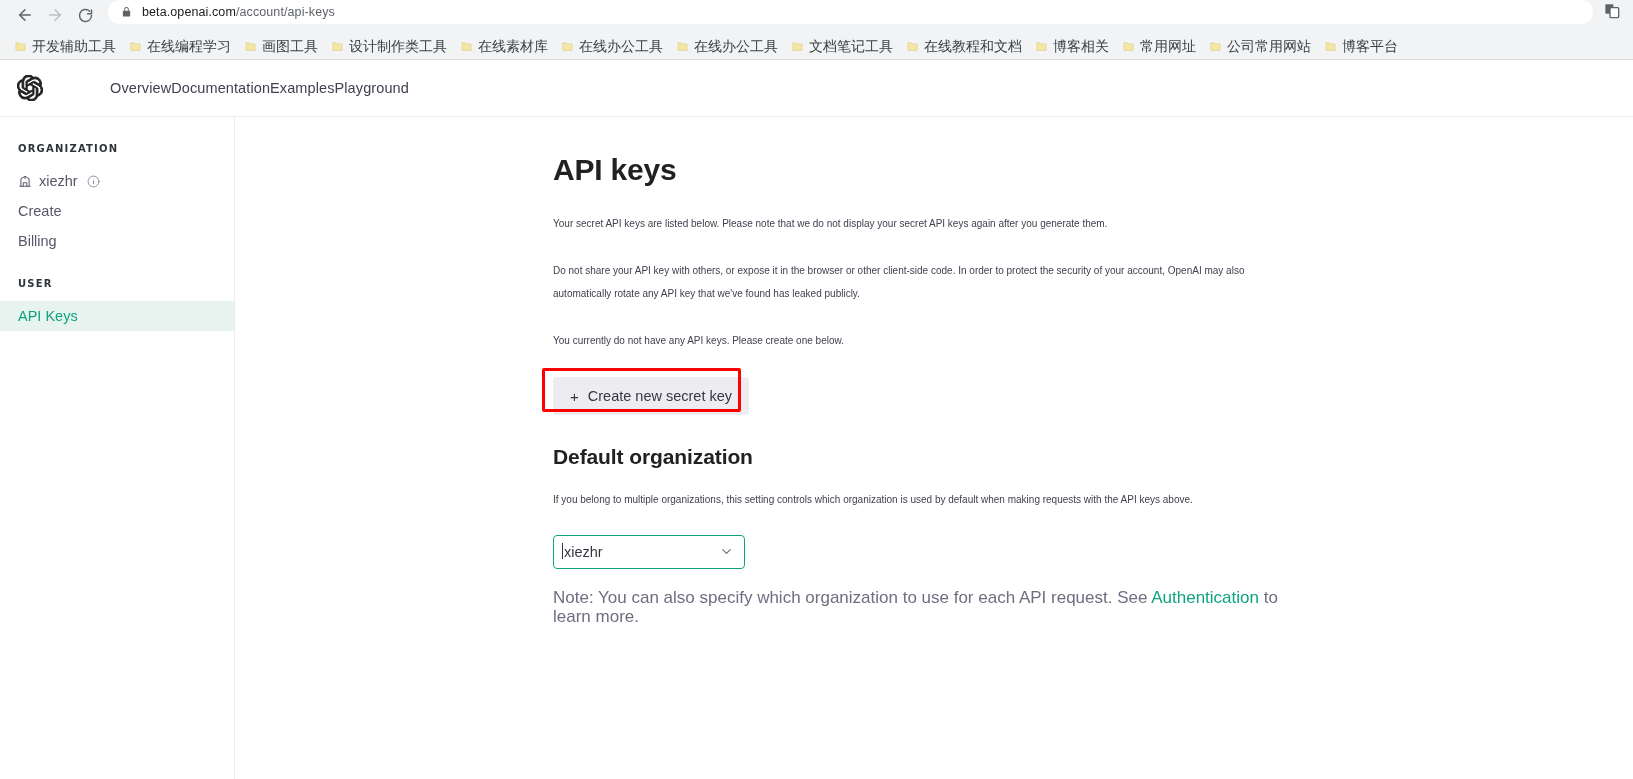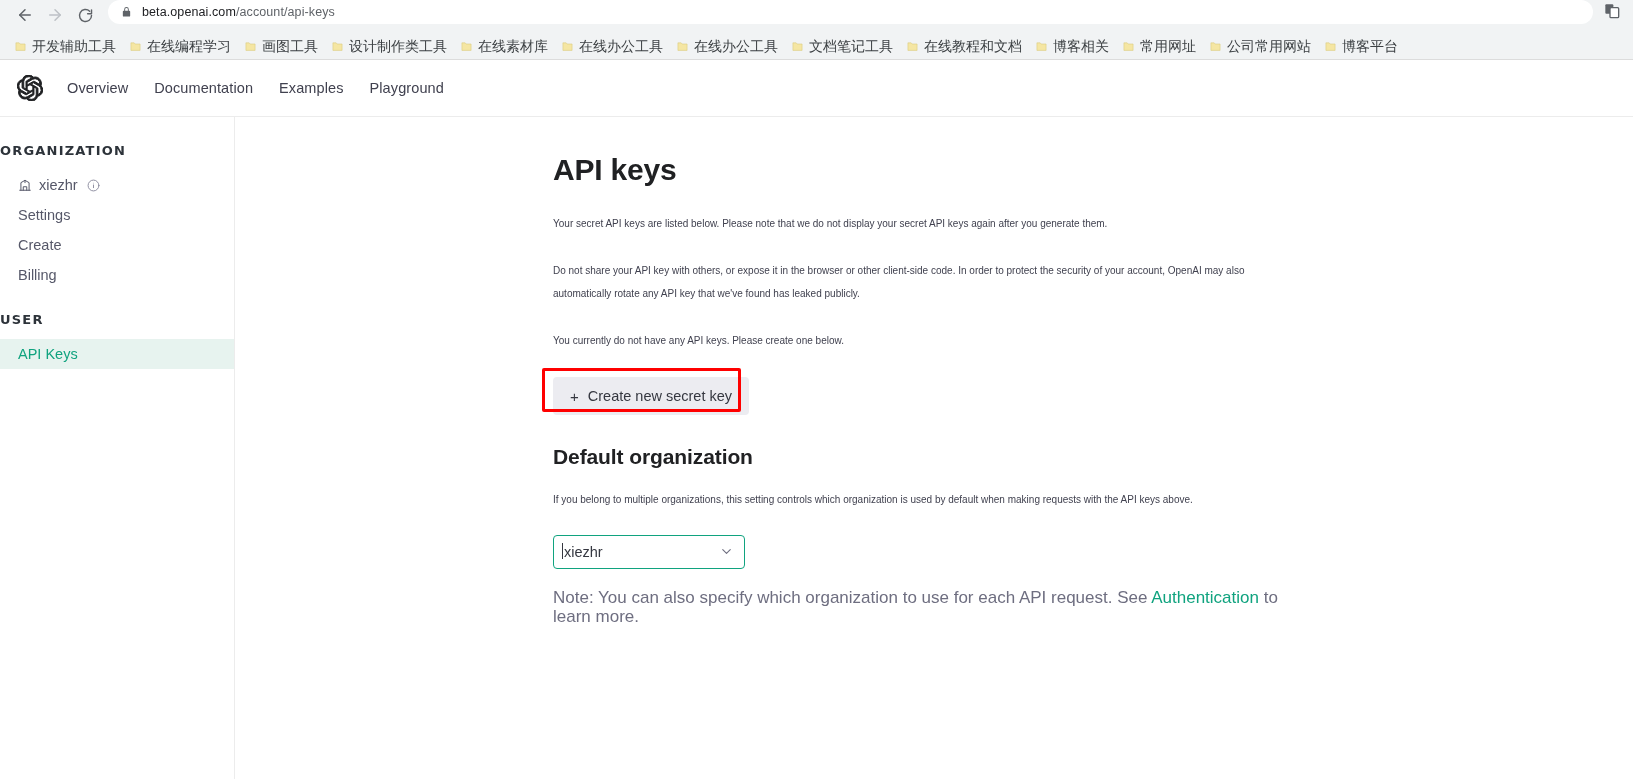--- a/index.html
+++ b/index.html
@@ -121,21 +121,21 @@
     flex: 0 0 auto;
   }
   .logo {
     width: 26px; height: 26px;
     margin-right: 24px;
     flex: 0 0 auto;
   }
   .topnav-links {
     display: flex;
     align-items: flex-start;
-    gap: 26px;
+    margin-left: 43px;
   }
   .topnav-link {
     font-size: 14.5px;
     color: #40414f;
     letter-spacing: 0.1px;
   }
 
   .body-area {
     flex: 1 1 auto;
     display: flex;
@@ -144,25 +144,25 @@
 
   
   .sidebar {
     width: 235px;
     flex: 0 0 235px;
     border-right: 1px solid #ececec;
     padding-top: 26px;
     background: #fff;
   }
   .side-section-title {
-    font-size: 13px;
+    font-size: 10px;
     font-weight: bold;
     letter-spacing: 1.2px;
     color: #2d333a;
-    padding: 0 0;
+    padding: 0 18px;
     margin-bottom: 12px;
     font-family: "DejaVu Sans", sans-serif;
   }
   .side-item {
     height: 30px;
     display: flex;
     align-items: center;
     padding: 0 18px;
     font-size: 14.5px;
     color: #565869;
@@ -487,23 +487,20 @@
         <span class="info-icon">
           <svg width="13" height="13" viewBox="0 0 24 24" fill="none" stroke="currentColor" stroke-width="1.8" stroke-linecap="round">
             <circle cx="12" cy="12" r="10"></circle>
               <line x1="12" y1="11" x2="12" y2="16"></line>
               <circle cx="12" cy="7.6" r="0.9" fill="currentColor" stroke="none"></circle>
           </svg>
         </span>
       </div>
 
       <div class="side-item">
-        <span>Settings</span>
-      </div>
-      <div class="side-item">
         <span>Create</span>
       </div>
       <div class="side-item">
         <span>Billing</span>
       </div>
 
       <div class="side-gap"></div>
 
       <div class="side-section-title">USER</div>
 

